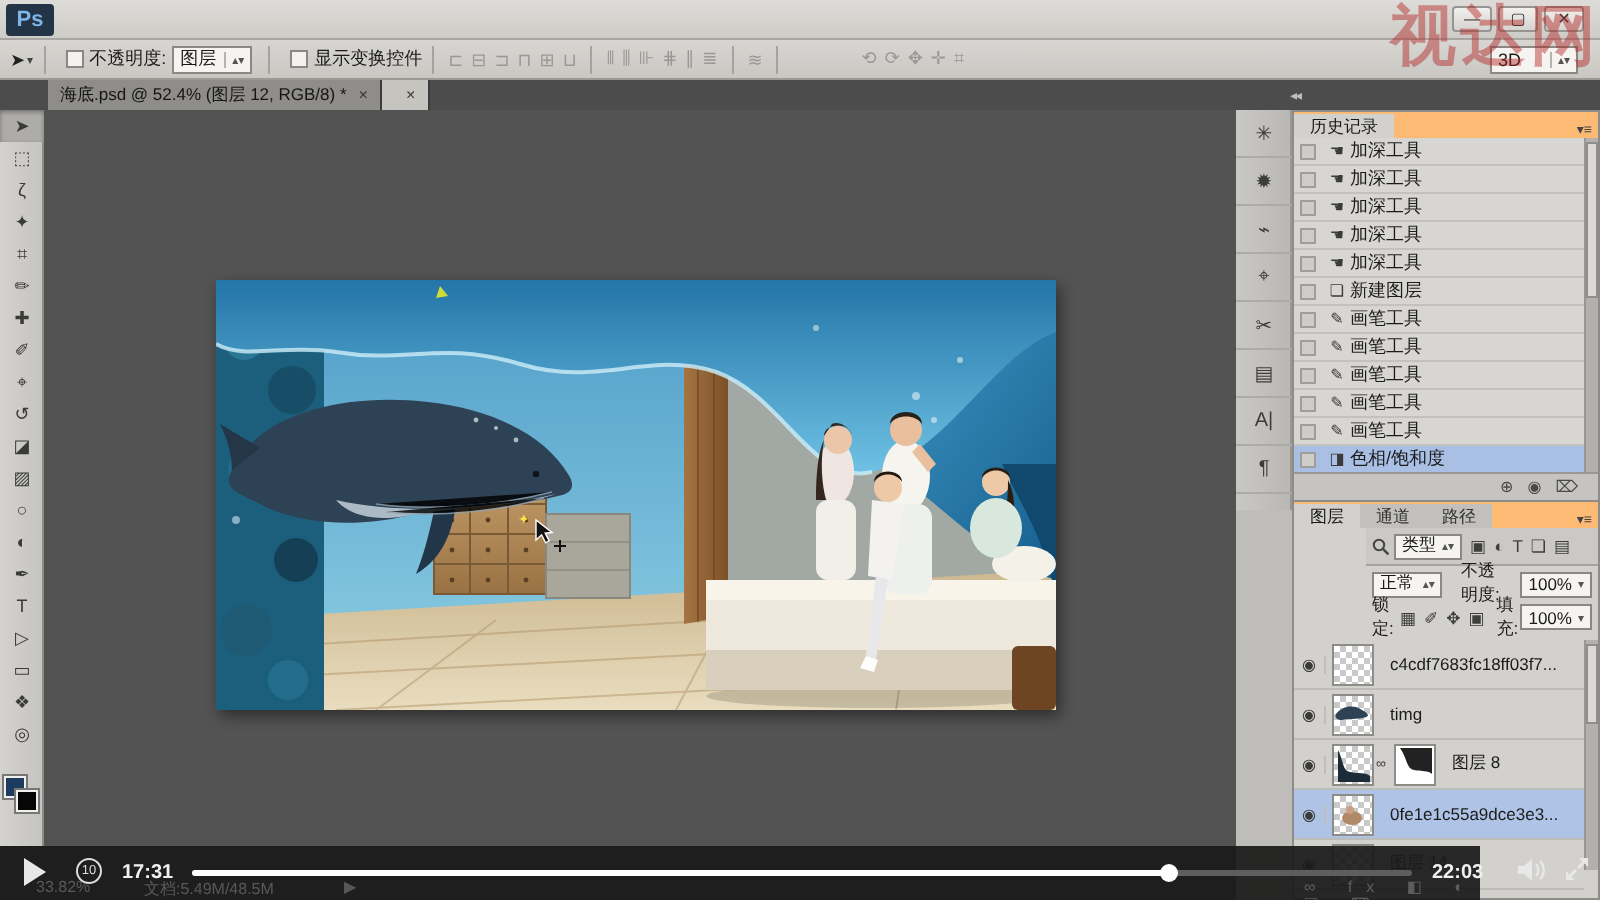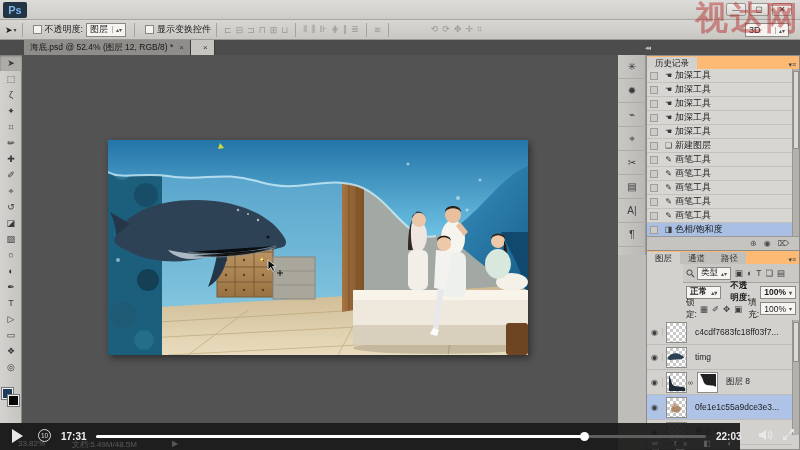--- a/index.html
+++ b/index.html
@@ -84,21 +84,21 @@
   .vscroll { position:absolute; right:0; top:13px; bottom:14px; width:7px; background:#b3b1ad;
     border-left:1px solid #99978f; }
   .vthumb { position:absolute; left:0; width:6px; background:#dcdad6; border:1px solid #908e8a; }
   .panel-footer { position:absolute; left:0; right:0; bottom:0; height:14px; background:#c6c4c0;
     border-top:1px solid #9a9894; display:flex; justify-content:flex-end; align-items:center; gap:7px;
     padding-right:10px; font-size:8px; color:#4a4a4a; }
 
   .layers-panel { left:28px; top:195px; width:154px; height:200px; }
   .lrow-ctl { display:flex; align-items:center; font-size:8.5px; color:#1a1a1a; padding:0 3px;margin-left:36px; }
   .filter-row { height:19px; background:#cbc9c5; border-bottom:1px solid #a5a3a0; gap:2px; }
-  .blend-row { height:18px; gap:9px;font-weight:bold; }
+  .blend-row { height:18px; gap:9px; }
   .lock-row { height:15px; gap:0; }
   .mini-dd { background:#f6f4f0; border:1px solid #8a8884; height:13px; display:flex; align-items:center;
     padding:0 3px; font-size:8.5px; gap:3px; }
   .mini-dd .spin { font-size:6px; color:#555; }
   .licon { font-size:8.5px; color:#3e3e3e; padding:0 2px; }
   .layer-list { position:absolute; top:69px; left:0; right:7px; bottom:0; }
   .layer-row { height:25px; display:flex; align-items:center; border-bottom:1px solid #bebcb8;
     font-size:8.5px; color:#1c1c1c; background:#d3d1cd; }
   .layer-row.selected { background:#aec3e6; }
   .eye { width:16px; text-align:center; font-size:8px; color:#3a3a3a; border-right:1px solid #c0beba; }

